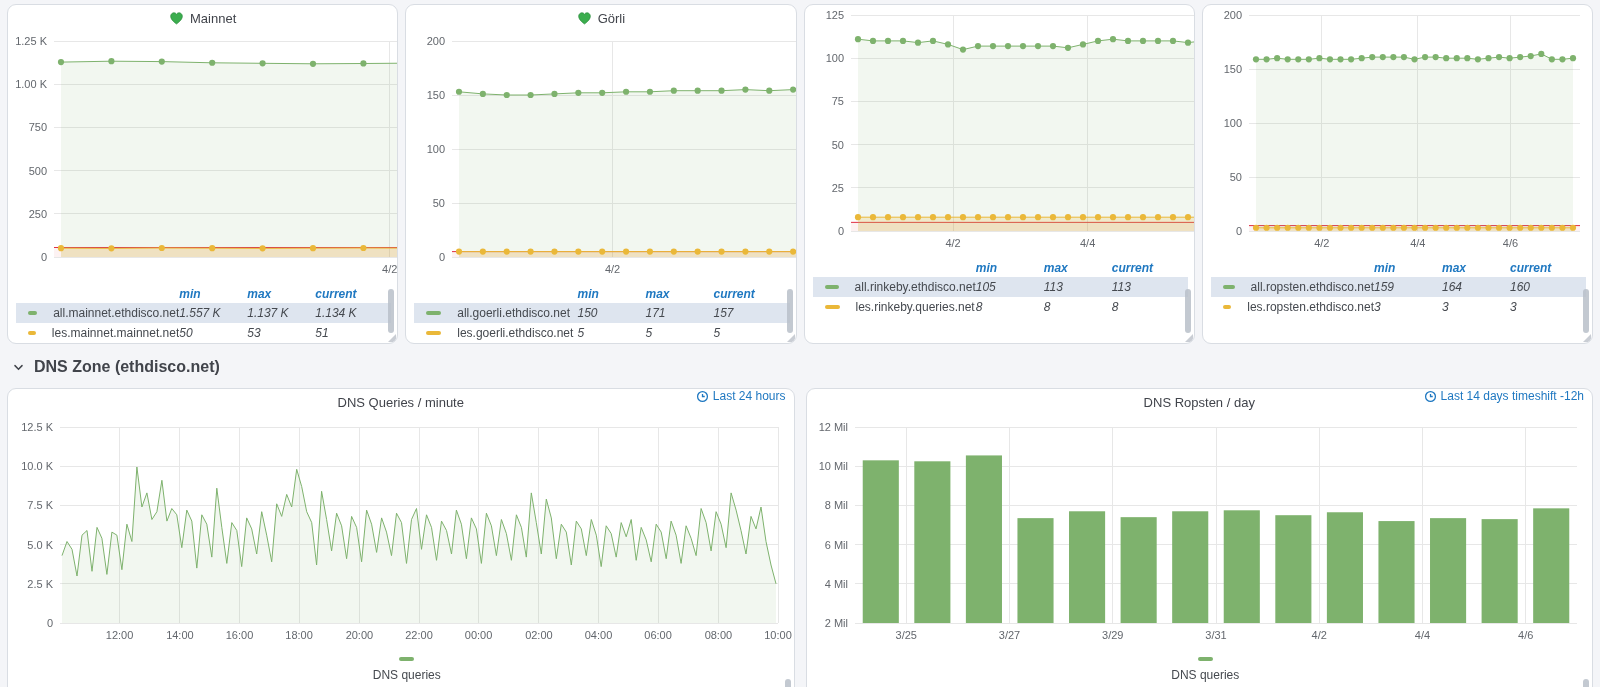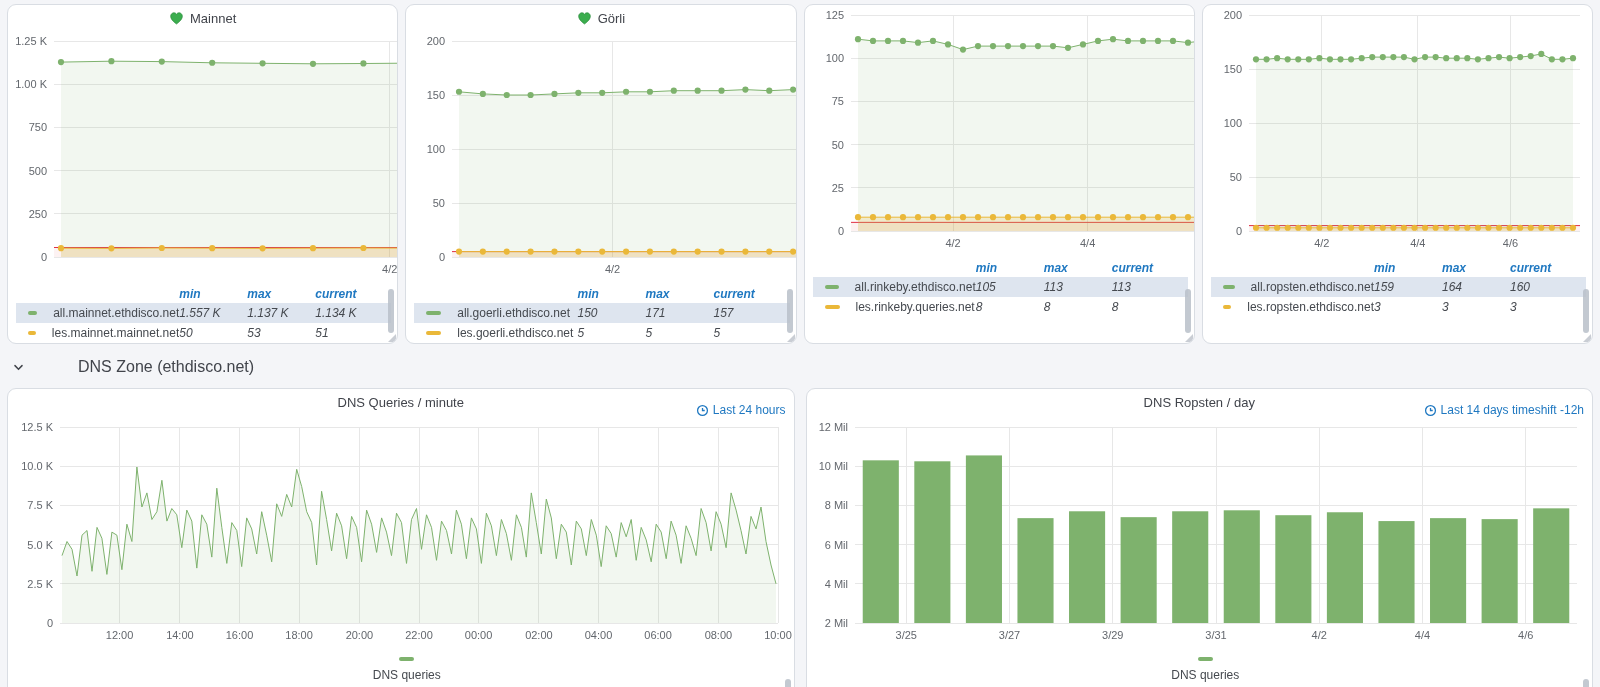--- a/index.html
+++ b/index.html
@@ -3,36 +3,36 @@
 <meta charset="utf-8">
 <style>
   html,body{margin:0;padding:0;background:#f4f5f8;width:1600px;height:687px;overflow:hidden;
     font-family:"Liberation Sans",sans-serif;-webkit-font-smoothing:antialiased;}
   .top-row{display:flex;gap:7px;padding:4px 7px 0 7px;height:344px;box-sizing:border-box;}
   .bottom-row{display:flex;gap:11px;padding:0 7px;height:328px;box-sizing:border-box;}
   .panel{background:#fff;border:1px solid #d9dde3;border-radius:9px;position:relative;flex:1;
     box-sizing:border-box;overflow:hidden;}
   .panel-header{position:relative;height:26px;display:flex;align-items:center;justify-content:center;}
   .panel-title{font-size:13px;font-weight:500;color:#41444b;display:flex;align-items:center;gap:6px;cursor:pointer;}
-  .time-range{position:absolute;right:8px;top:14px;color:#1f78c1;font-size:12px;font-weight:500;
+  .time-range{position:absolute;right:8px;top:0;color:#1f78c1;font-size:12px;font-weight:500;
     display:flex;align-items:center;gap:4px;cursor:pointer;}
   .net-chart{height:252px;width:100%;}
   .big-chart{height:238px;width:100%;}
   svg text{font-family:"Liberation Sans",sans-serif;font-size:11px;fill:#63676d;}
   .legend-table{margin:2px 6px 0 8px;font-size:12px;color:#45494f;}
   .lt-head{display:flex;height:18px;align-items:center;font-weight:700;color:#1f78c1;}
   .lt-row{display:flex;height:20px;align-items:center;}
   .lt-row.alt{background:#dee5ef;}
   .lt-name{flex:1;display:flex;align-items:center;gap:16px;padding-left:12px;cursor:pointer;white-space:nowrap;overflow:hidden;}
   .lt-cell{width:68px;font-style:italic;}
   .lt-cell.c1{width:76px;}
   .dash{display:inline-block;width:15px;height:4px;border-radius:2px;}
   .legend-inline{display:flex;align-items:center;gap:7px;font-size:12px;color:#45494f;margin:4px 0 0 12px;cursor:pointer;flex-direction:column;}
   .row-header{display:flex;align-items:center;gap:9px;height:26px;margin:10px 0 8px 0;padding-left:12px;cursor:pointer;}
-  .row-title{font-size:16px;font-weight:400;color:#41444b;margin-left:44px;}
+  .row-title{font-size:16px;font-weight:700;color:#41444b;}
   .vscroll{position:absolute;width:6px;background:#b9bfc9;border-radius:3px;opacity:.85;cursor:pointer;}
   .resize-corner{position:absolute;right:1px;bottom:1px;width:0;height:0;cursor:pointer;
     border-left:8px solid transparent;border-bottom:8px solid #c9cdd4;}
 </style>
 </head>
 <body>
 
 <div>
 
   <div class="top-row" id="network-row">

